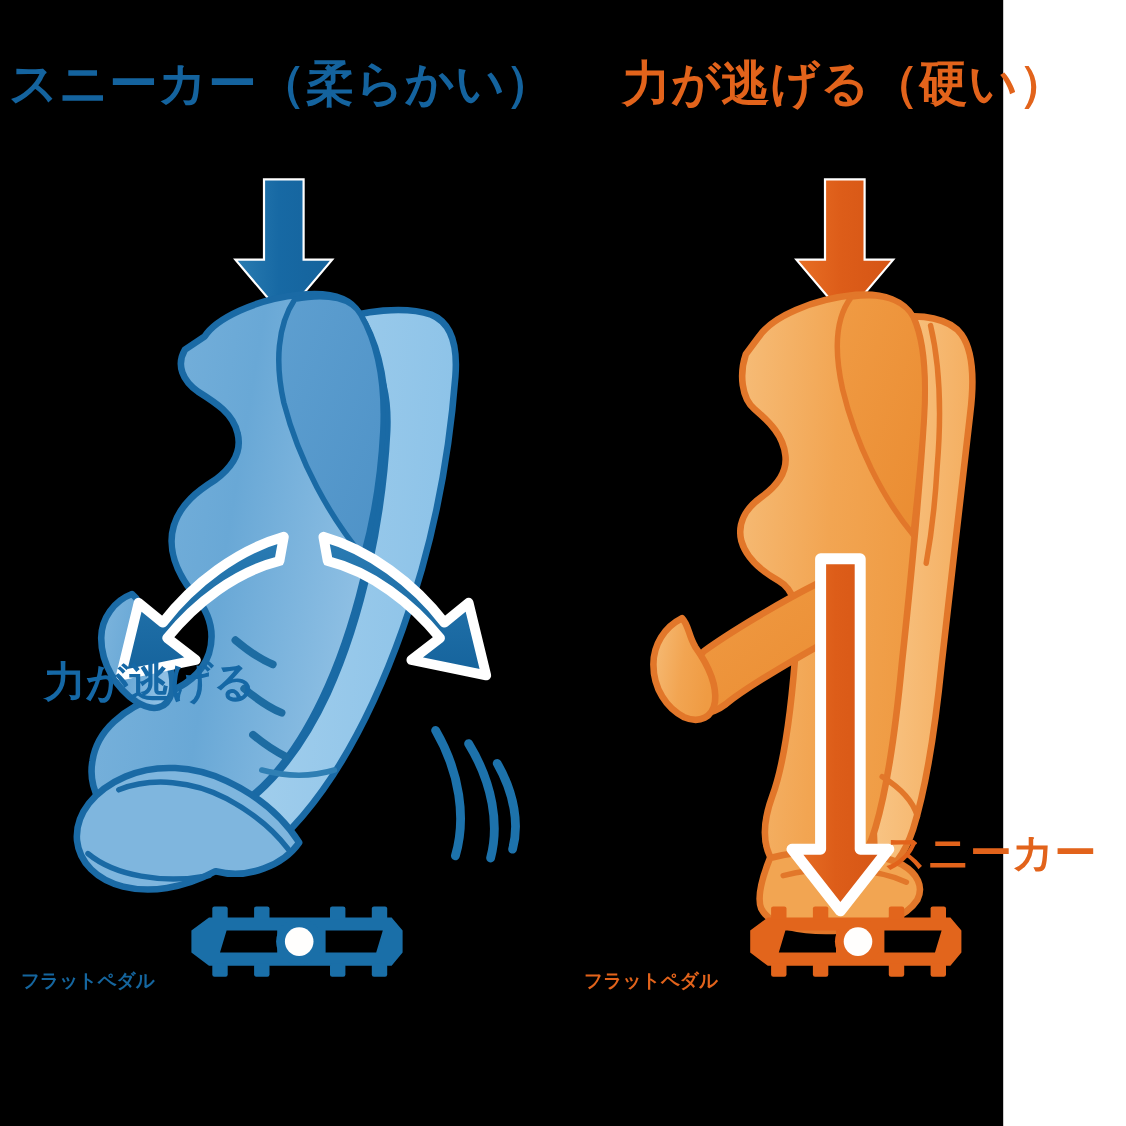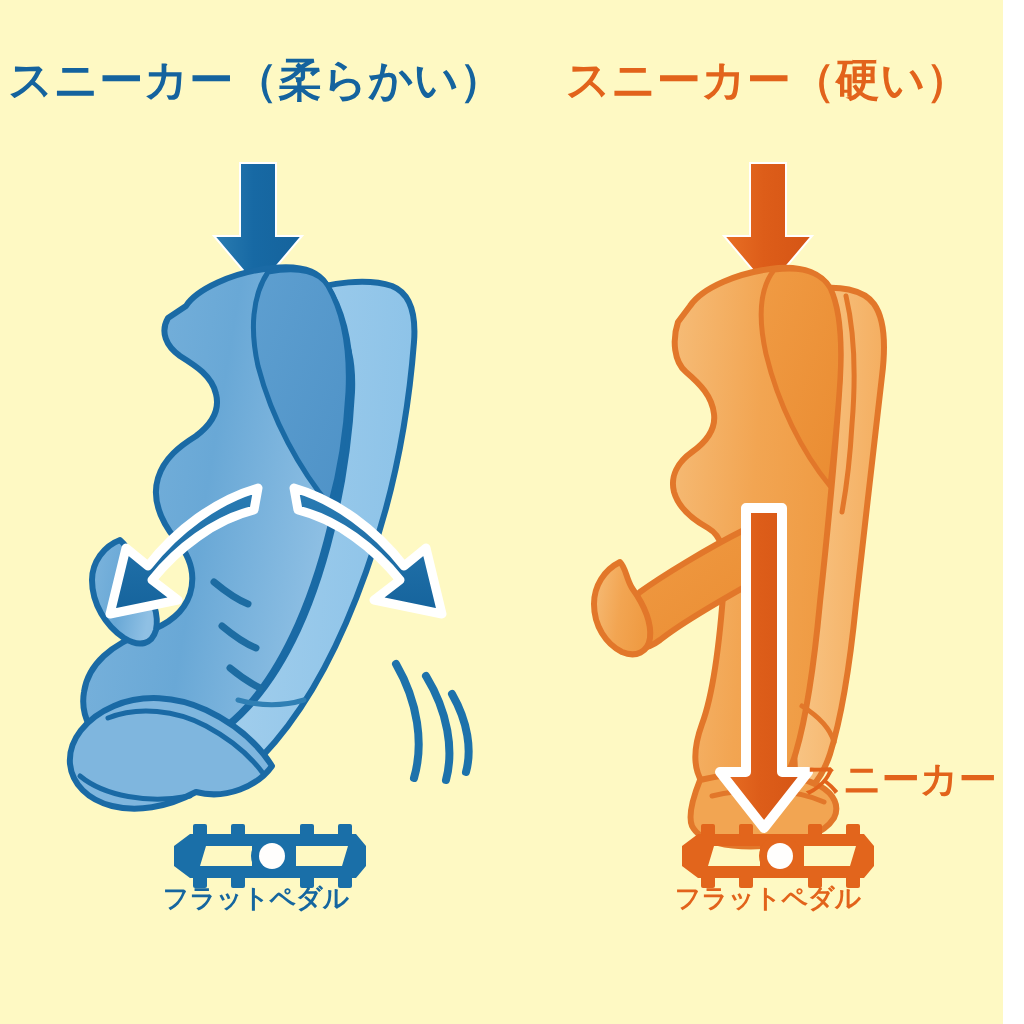--- a/index.html
+++ b/index.html
@@ -9,23 +9,24 @@
     background: #ffffff;
   }
   body {
     width: 1024px;
     height: 1024px;
     overflow: hidden;
     font-family: "Liberation Sans", "DejaVu Sans", sans-serif;
   }
   #stage {
     position: relative;
-    width: 1003px;
+    width: 912px;
     height: 1024px;
-    background: #fef9c3;
+    background: #000000;
+    font-family: Liberation Mono, monospace;
   }
   .panel {
     position: absolute;
     top: 0;
     width: 512px;
     height: 1024px;
   }
   #panel-left  { left: 0; }
   #panel-right { left: 512px; }
 
@@ -60,25 +61,25 @@
     left: 292px;
     top: 760px;
     color: #e2631b;
   }
 
   .pedal-label {
     position: absolute;
     width: 512px;
     left: 0;
     top: 885px;
-    text-align: center;
-    font-size: 26px;
+    font-size: 17px;
     font-weight: bold;
     line-height: 1;
     white-space: nowrap;
+    padding-left: 19px;
   }
   #pedal-label-left  { color: #15669f; }
   #pedal-label-right { color: #e2631b; }
 
   .art {
     position: absolute;
     left: 0;
     top: 0;
     width: 512px;
     height: 1024px;
@@ -215,27 +216,28 @@
           <rect x="300" y="824" width="14" height="12" rx="2"></rect>
           <rect x="338" y="824" width="14" height="12" rx="2"></rect>
           <rect x="193" y="876" width="14" height="12" rx="2"></rect>
           <rect x="231" y="876" width="14" height="12" rx="2"></rect>
           <rect x="300" y="876" width="14" height="12" rx="2"></rect>
           <rect x="338" y="876" width="14" height="12" rx="2"></rect>
         </g>
       </g>
     </svg>
 
+    <div class="callout" id="callout-left">力が逃げる</div>
 
     <div class="pedal-label" id="pedal-label-left">フラットペダル</div>
   </div>
 
   <div class="panel" id="panel-right">
 
-    <div class="panel-title" id="title-right">スニーカー（硬い）</div>
+    <div class="panel-title" id="title-right">力が逃げる（硬い）</div>
 
     <svg class="art" viewBox="0 0 512 1024">
       <defs>
         <linearGradient id="gOrangeBody" x1="0" y1="0" x2="1" y2="0.25">
           <stop offset="0%" stop-color="#f6bd79"></stop>
           <stop offset="55%" stop-color="#f2a552"></stop>
           <stop offset="100%" stop-color="#ef9b43"></stop>
         </linearGradient>
         <linearGradient id="gOrangeLight" x1="0" y1="0" x2="1" y2="0.2">
           <stop offset="0%" stop-color="#f9c98c"></stop>

